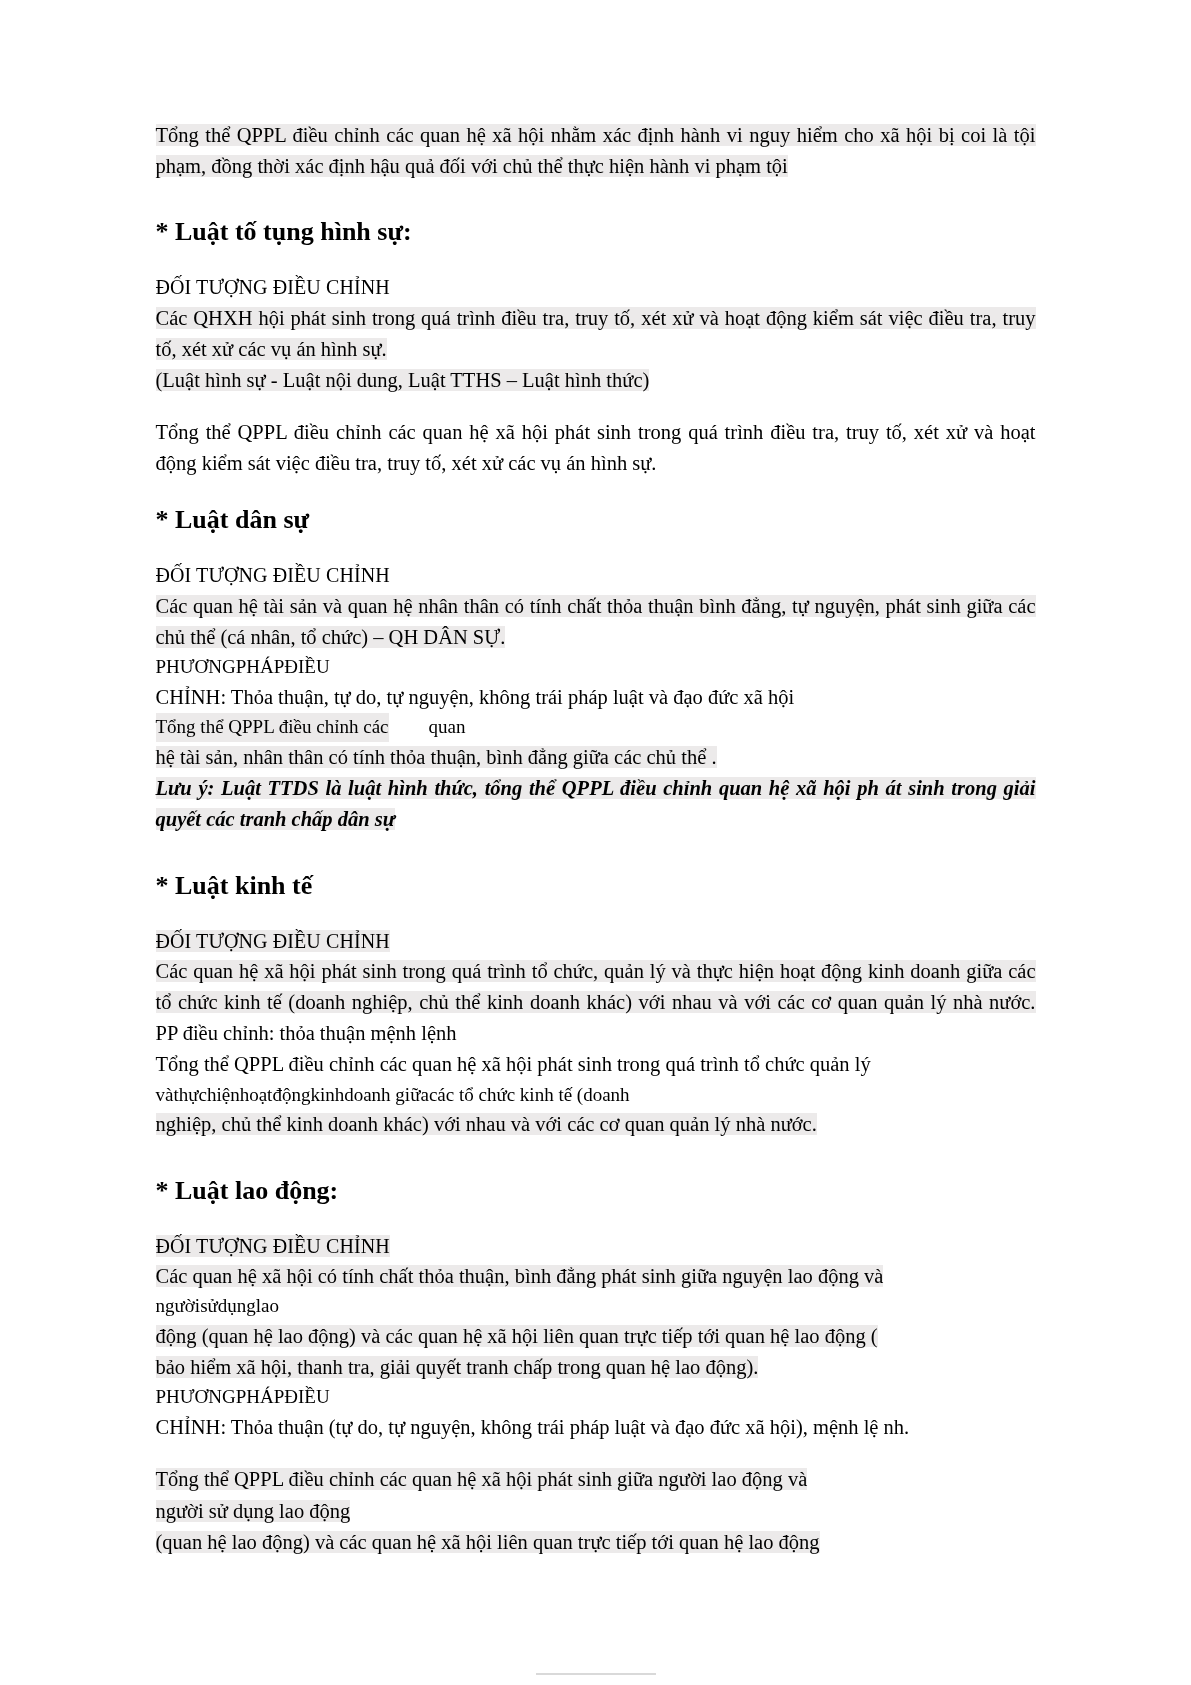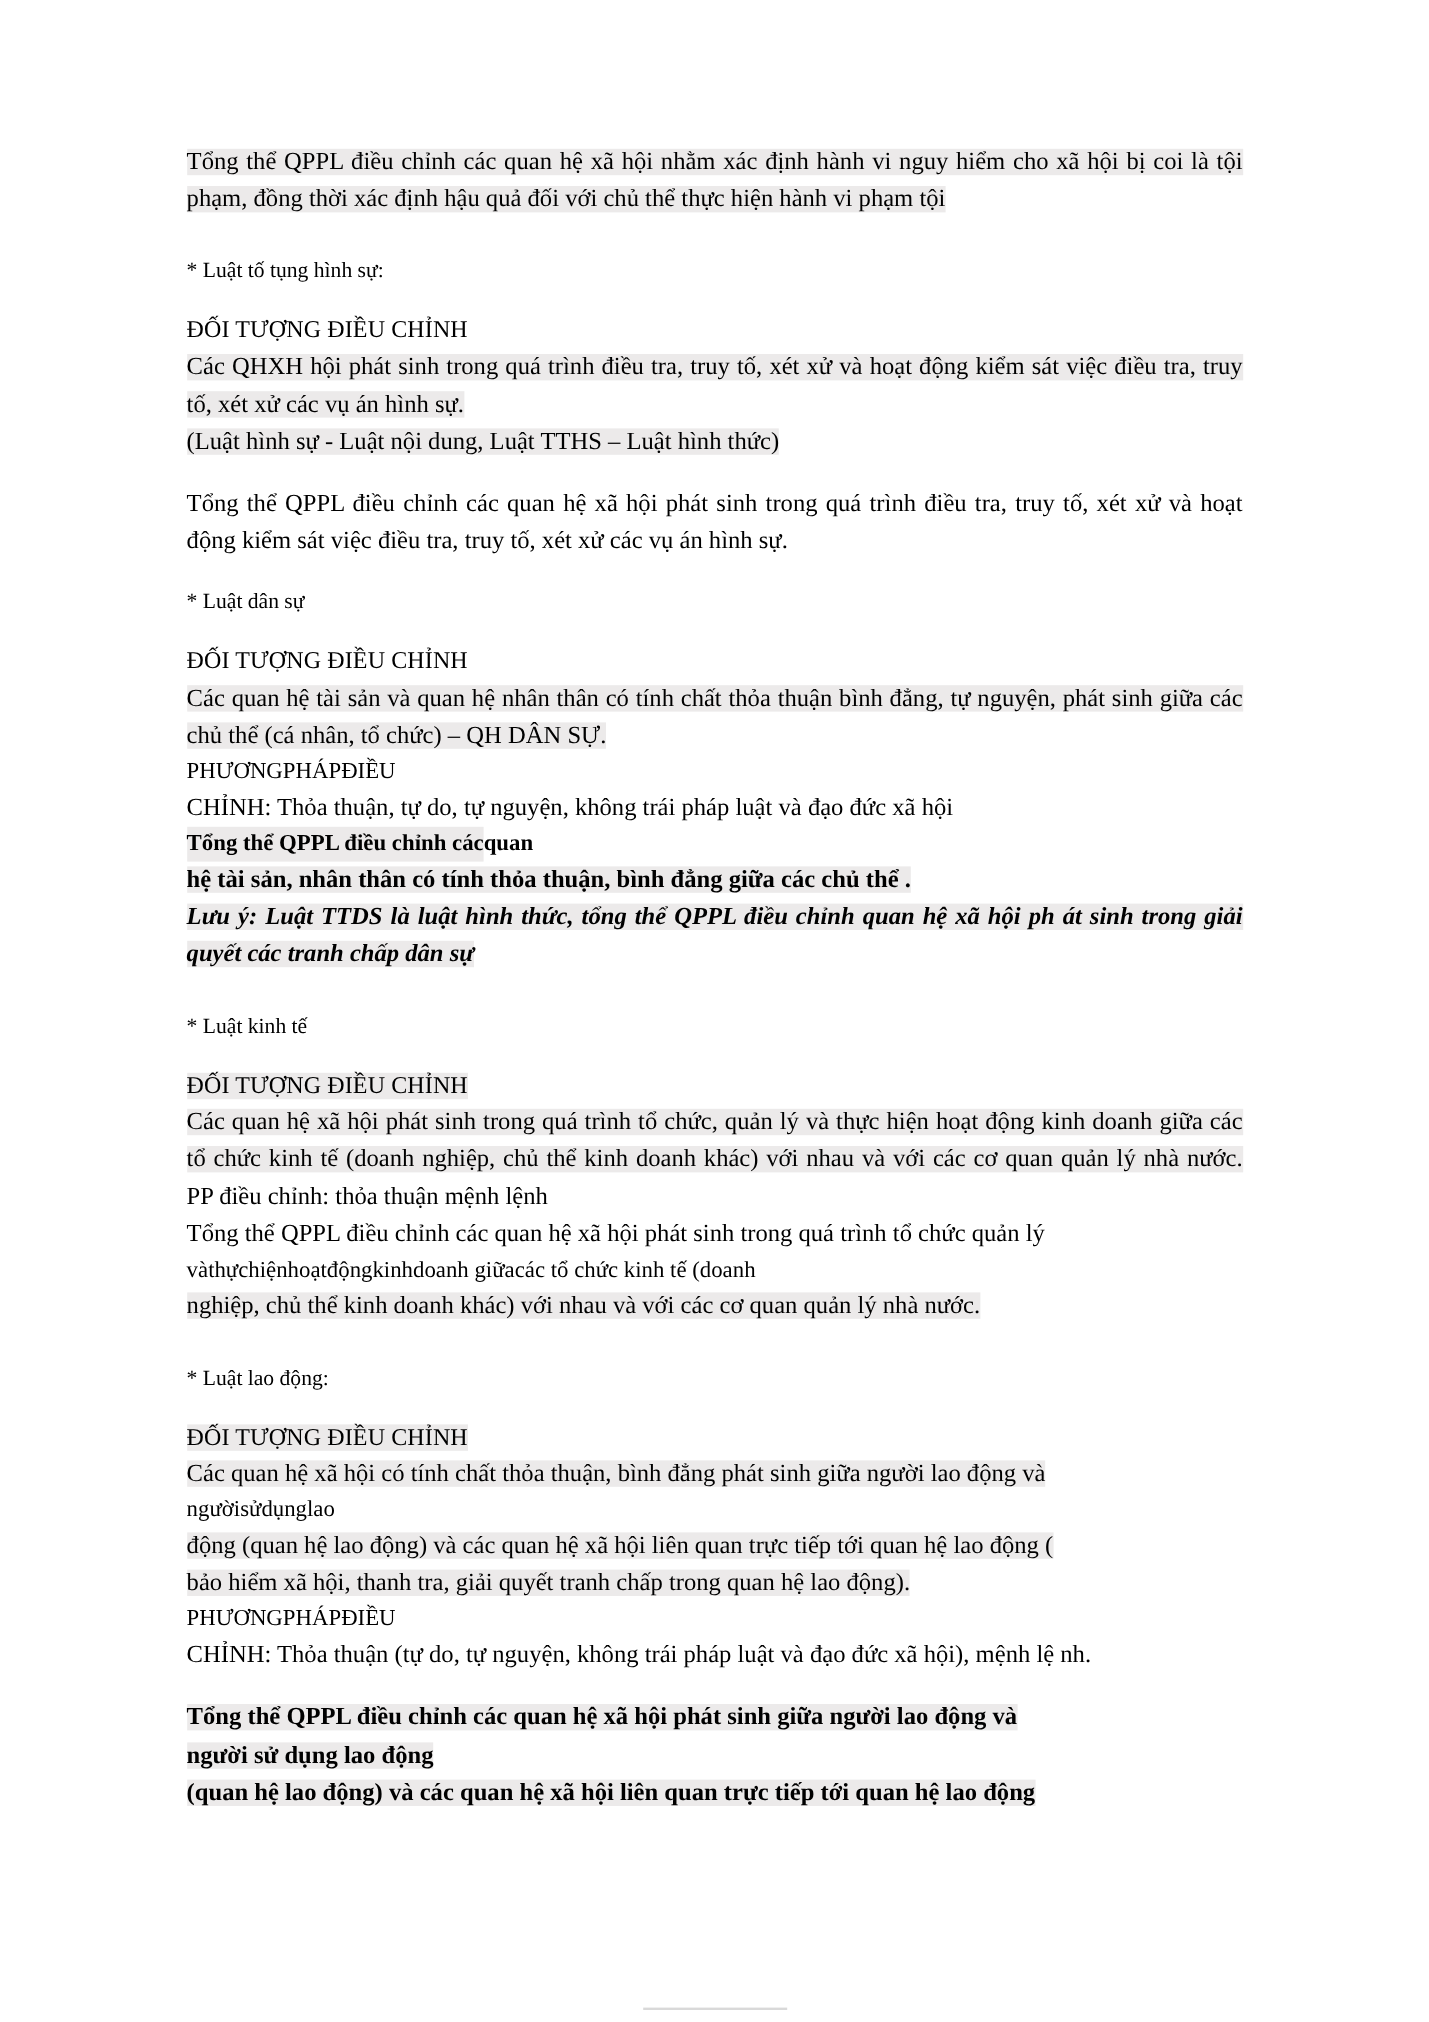--- a/index.html
+++ b/index.html
@@ -28,36 +28,36 @@
     margin: 0;
     font-size: 20.5px;
     line-height: 1.52;
   }
   .hl {
     background: #eceaea;
   }
   .spacer-lg { height: 30px; }
   .spacer-md { height: 21px; }
   .heading {
-    font-weight: normal;
-    font-size: 18px;
+    font-weight: bold;
+    font-size: 26px;
     line-height: 1.5;
   }
   .caps {
     font-size: 20px;
     letter-spacing: 0.1px;
   }
   .just {
     text-align: justify;
   }
   .justall {
     text-align: justify;
     text-align-last: justify;
   }
-  .bold { font-weight: bold; }
+  .bold { font-weight: normal; gap: 40px; }
   .bolditalic { font-weight: bold; font-style: italic; }
   .row-justify {
     display: flex;
     font-size: 19px;
     line-height: 1.52;
   }
   .footer-line {
     position: absolute;
     left: 50%;
     transform: translateX(-50%);
@@ -121,21 +121,21 @@
       <span>doanh giữa</span>
       <span>các tổ chức kinh tế (doanh</span>
     </div>
     <p class="just"><span class="hl">nghiệp, chủ thể kinh doanh khác) với nhau và với các cơ quan quản lý nhà nước.</span></p>
 
     <div class="spacer-lg"></div>
 
     <p class="heading">* Luật lao động:</p>
     <div class="spacer-md"></div>
     <p class="caps"><span class="hl">ĐỐI TƯỢNG ĐIỀU CHỈNH</span></p>
-    <p class="just"><span class="hl">Các quan hệ xã hội có tính chất thỏa thuận, bình đẳng phát sinh giữa người lao động và</span></p>
+    <p class="just"><span class="hl">Các quan hệ xã hội có tính chất thỏa thuận, bình đẳng phát sinh giữa nguyện lao động và</span></p>
     <div class="row-justify">
       <span>người</span>
       <span>sử</span>
       <span>dụng</span>
       <span>lao</span>
     </div>
     <p class="just"><span class="hl">động (quan hệ lao động) và các quan hệ xã hội liên quan trực tiếp tới quan hệ lao động (</span></p>
     <p class="just"><span class="hl">bảo hiểm xã hội, thanh tra, giải quyết tranh chấp trong quan hệ lao động).</span></p>
     <div class="row-justify">
       <span>PHƯƠNG</span>

